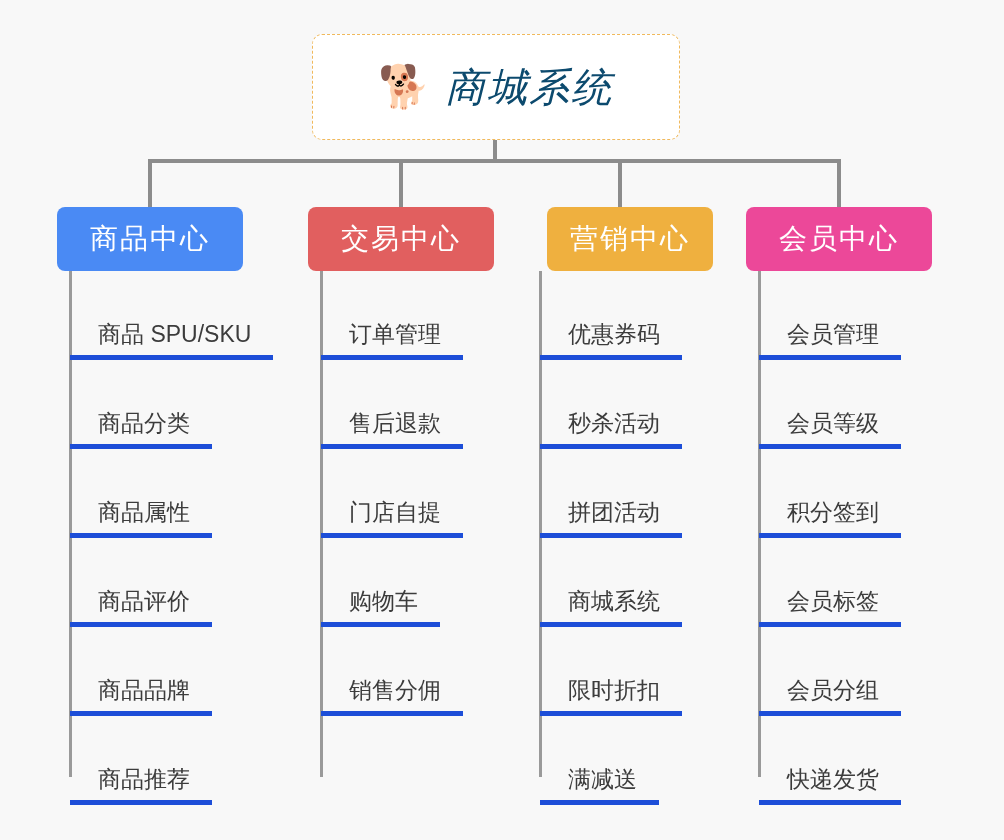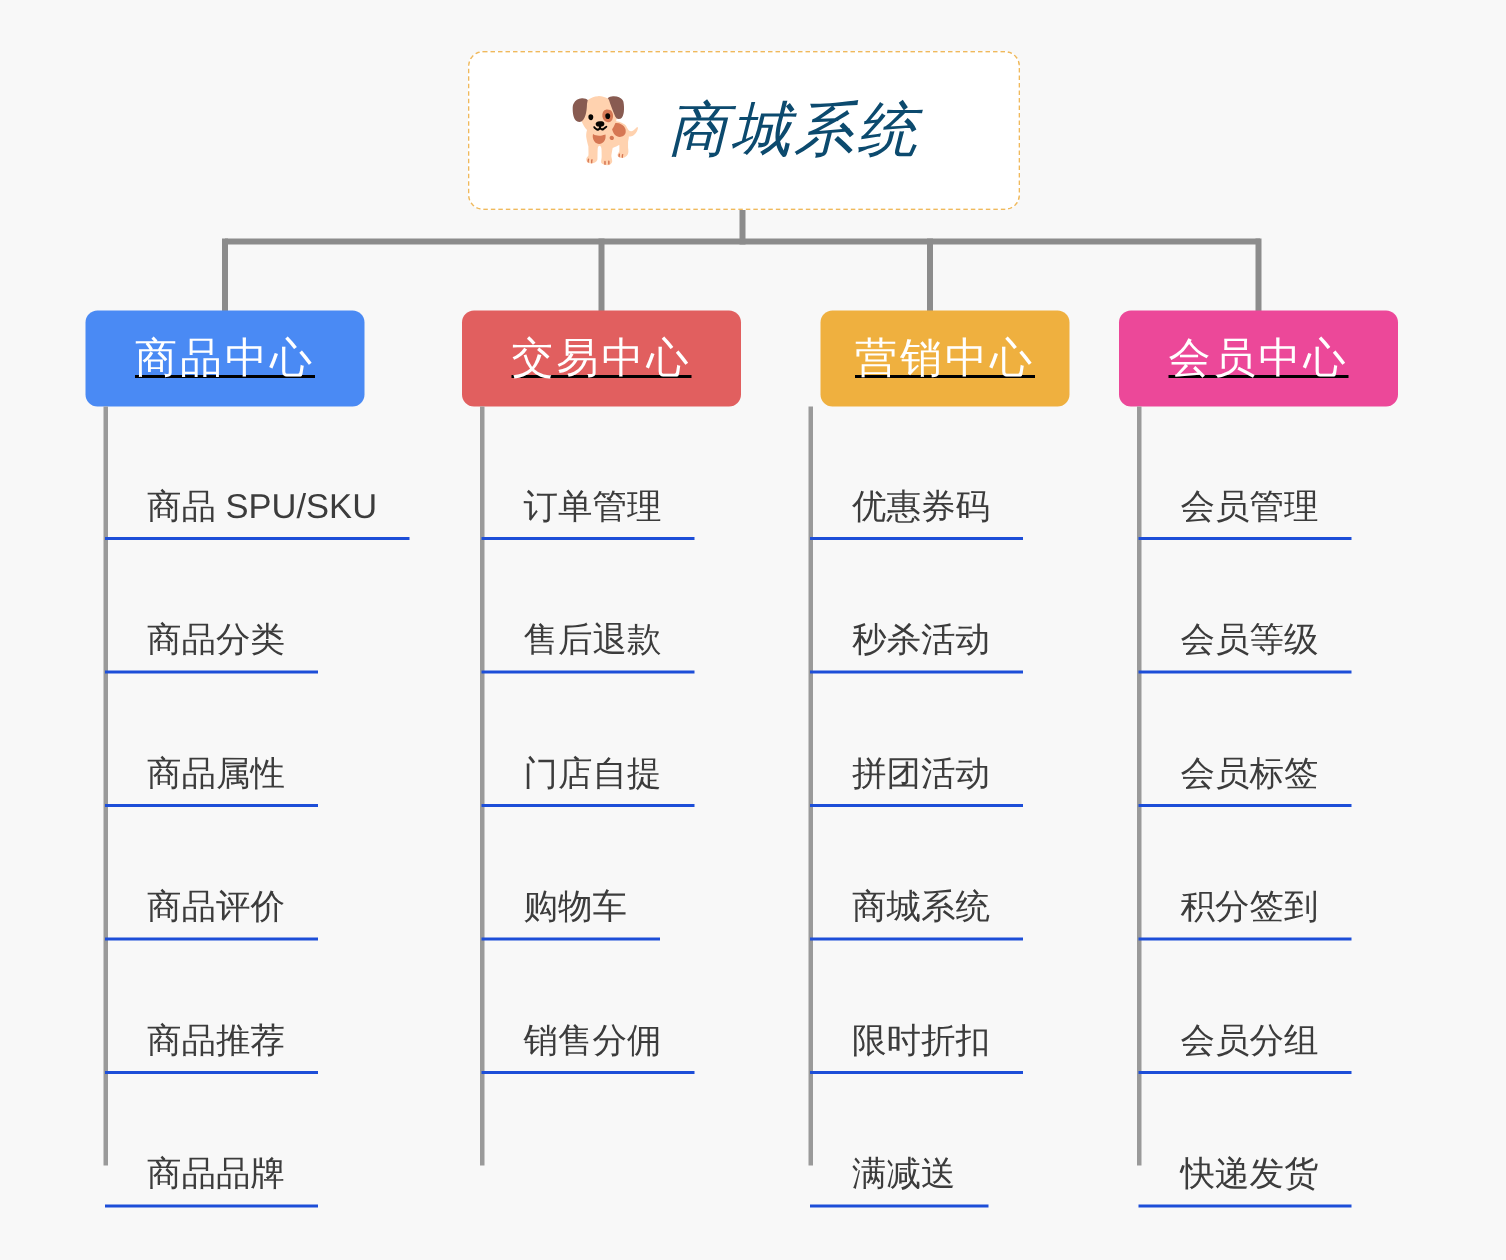--- a/index.html
+++ b/index.html
@@ -50,21 +50,20 @@
   .drop{
     position:absolute;
     top:159px;width:4px;height:50px;
     background:#8c8c8c;
   }
 
   
   .column{
     position:absolute;
     top:207px;
-    text-decoration:underline;
   }
   .cat-box{
     position:relative;
     height:64px;
     border-radius:8px;
     display:flex;align-items:center;justify-content:center;
     color:#ffffff;
     font-size:28px;
     letter-spacing:2px;
     box-sizing:border-box;
@@ -81,21 +80,21 @@
   .leaf{
     position:relative;
     height:89px;
     box-sizing:border-box;
     display:flex;
     align-items:flex-end;
   }
   .leaf-inner{
     position:relative;
     margin-left:13px;
-    border-bottom:2px solid #1d4ed8;
+    border-bottom:5px solid #1d4ed8;
     padding:0 22px 6px 28px;
     display:inline-block;
     text-align:center;
   }
   .leaf-label{
     font-size:23px;
     color:#3c3c3c;
     line-height:30px;
     white-space:nowrap;
     display:inline-block;
@@ -134,24 +133,24 @@
           <li class="leaf">
             <div class="leaf-inner"><span class="leaf-label">商品分类</span></div>
           </li>
           <li class="leaf">
             <div class="leaf-inner"><span class="leaf-label">商品属性</span></div>
           </li>
           <li class="leaf">
             <div class="leaf-inner"><span class="leaf-label">商品评价</span></div>
           </li>
           <li class="leaf">
+            <div class="leaf-inner"><span class="leaf-label">商品品牌</span></div>
+          </li>
+          <li class="leaf">
             <div class="leaf-inner"><span class="leaf-label">商品推荐</span></div>
-          </li>
-          <li class="leaf">
-            <div class="leaf-inner"><span class="leaf-label">商品品牌</span></div>
           </li>
         </ul>
       </div>
       <div class="column" style="left: 308px; width: 186px;">
         <div class="cat-box" style="background: rgb(225, 95, 95);">
           <span>交易中心</span>
         </div>
         <div class="spine" style="height: 506px;"></div>
         <ul class="leaf-list">
           <li class="leaf">
@@ -203,26 +202,26 @@
         </div>
         <div class="spine" style="height: 506px;"></div>
         <ul class="leaf-list">
           <li class="leaf">
             <div class="leaf-inner"><span class="leaf-label">会员管理</span></div>
           </li>
           <li class="leaf">
             <div class="leaf-inner"><span class="leaf-label">会员等级</span></div>
           </li>
           <li class="leaf">
+            <div class="leaf-inner"><span class="leaf-label">积分签到</span></div>
+          </li>
+          <li class="leaf">
             <div class="leaf-inner"><span class="leaf-label">会员标签</span></div>
           </li>
           <li class="leaf">
-            <div class="leaf-inner"><span class="leaf-label">积分签到</span></div>
-          </li>
-          <li class="leaf">
             <div class="leaf-inner"><span class="leaf-label">会员分组</span></div>
           </li>
           <li class="leaf">
             <div class="leaf-inner"><span class="leaf-label">快递发货</span></div>
           </li>
         </ul>
       </div>
     </div>
 
 </div>

